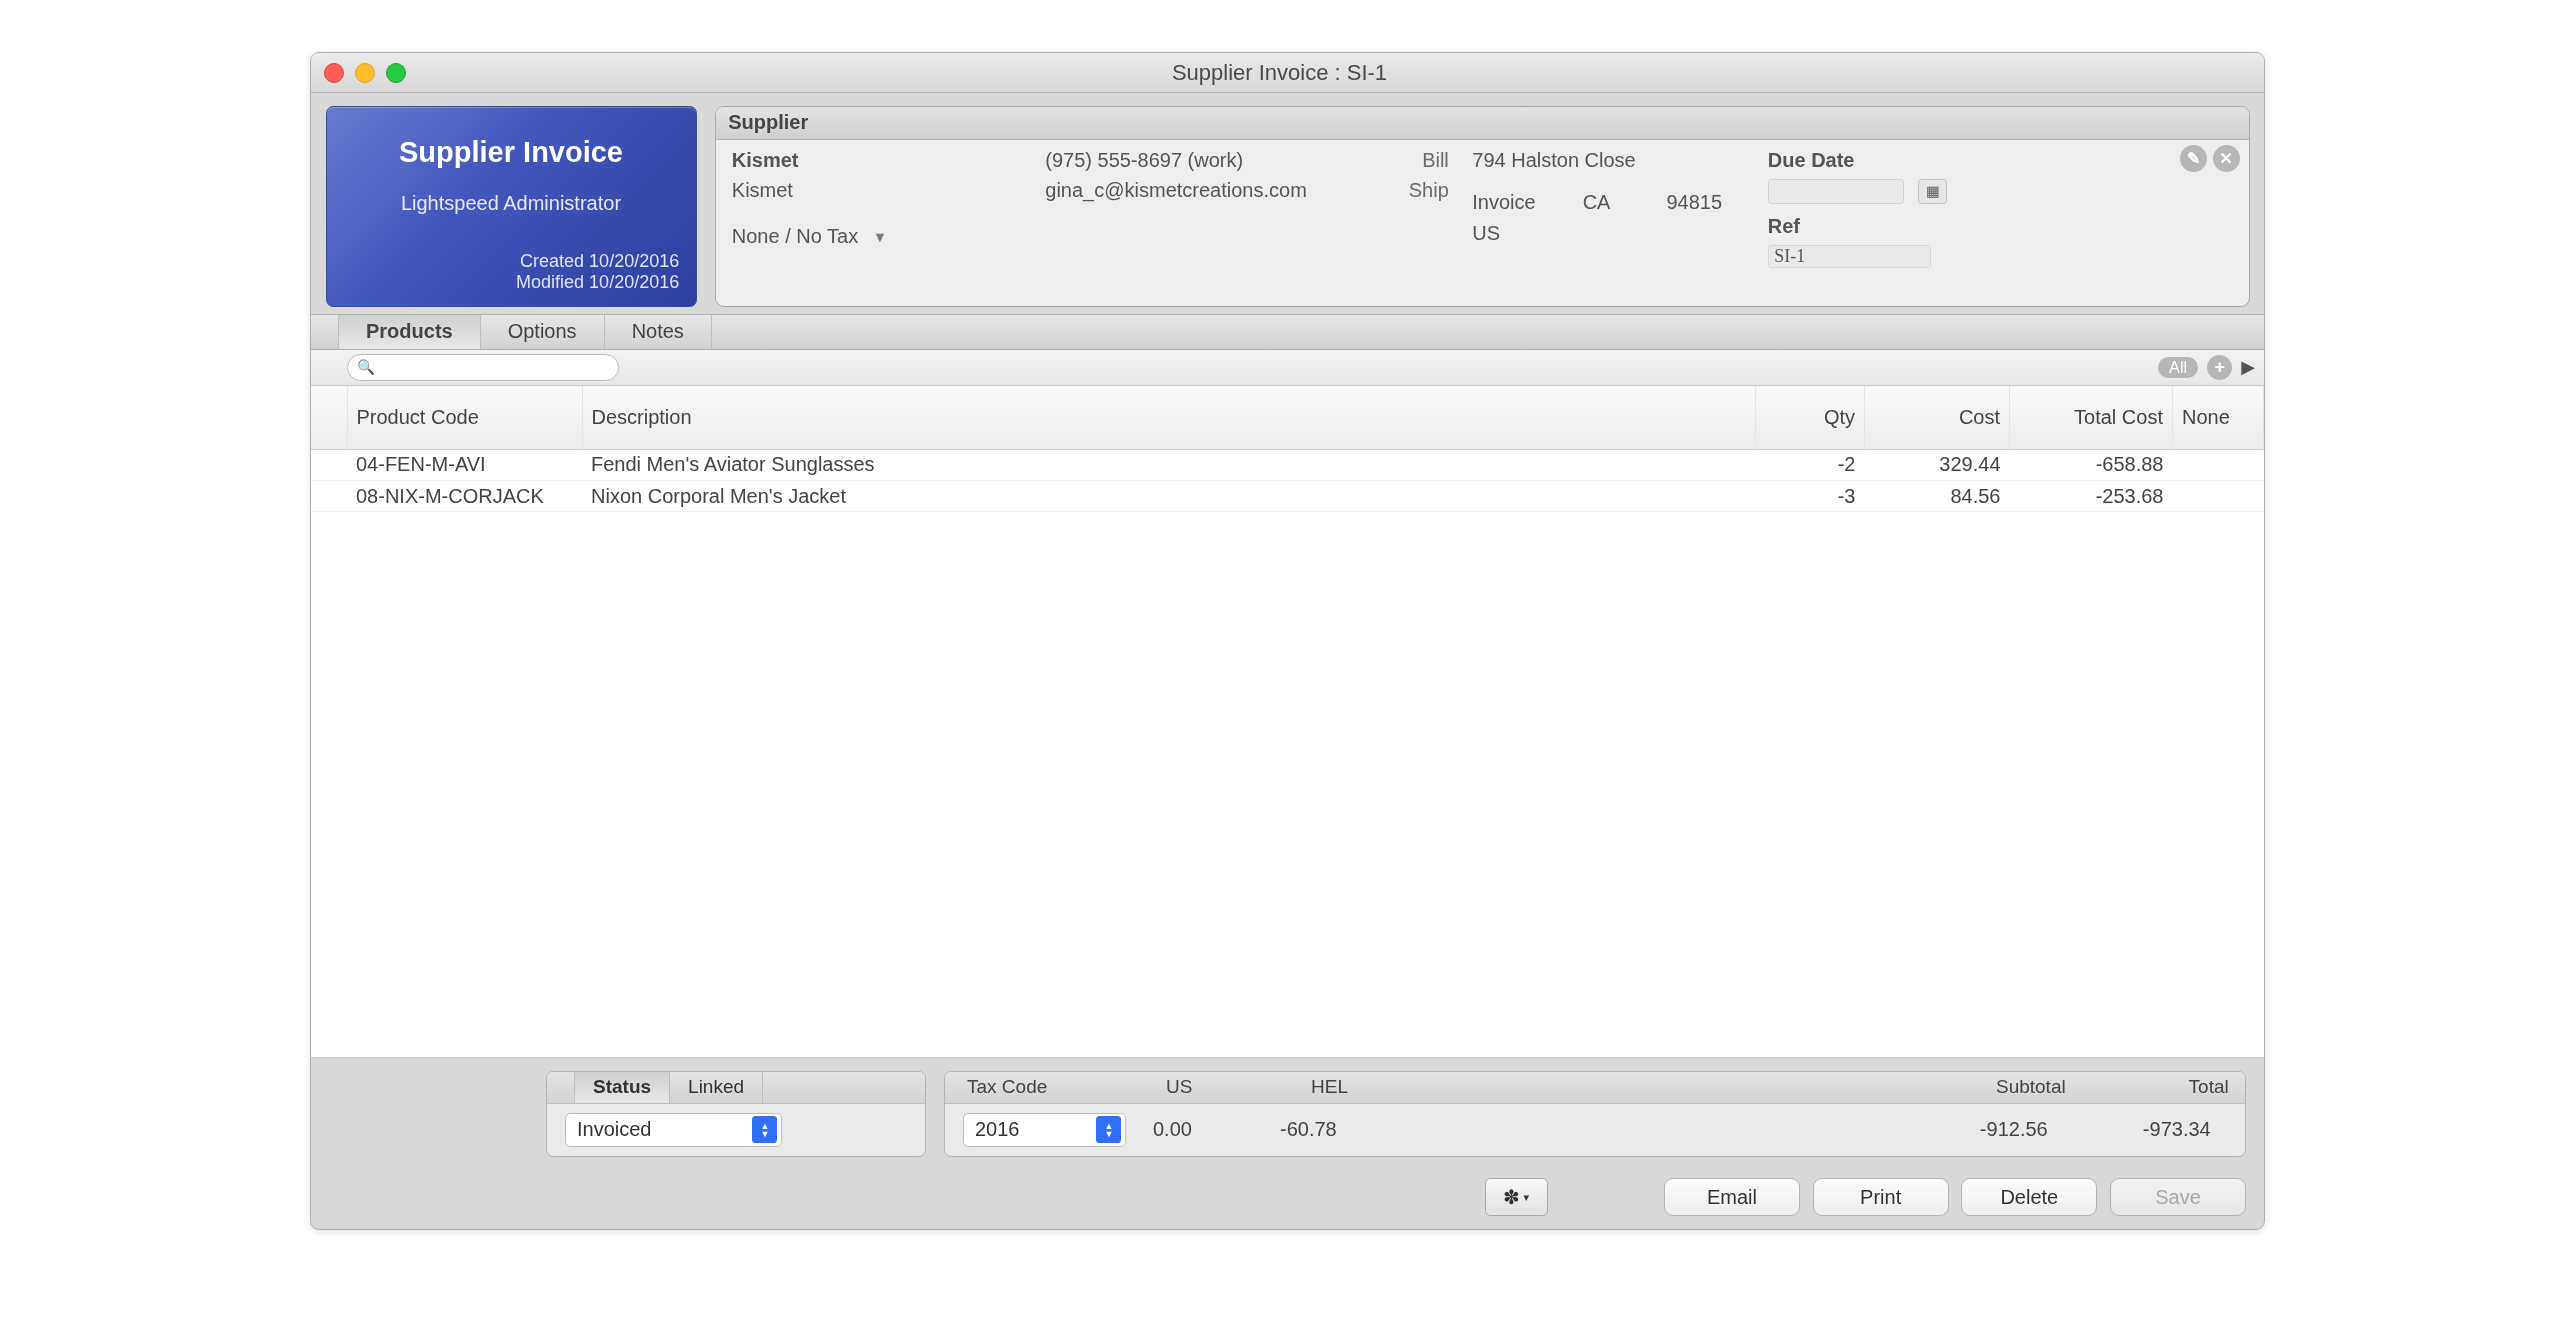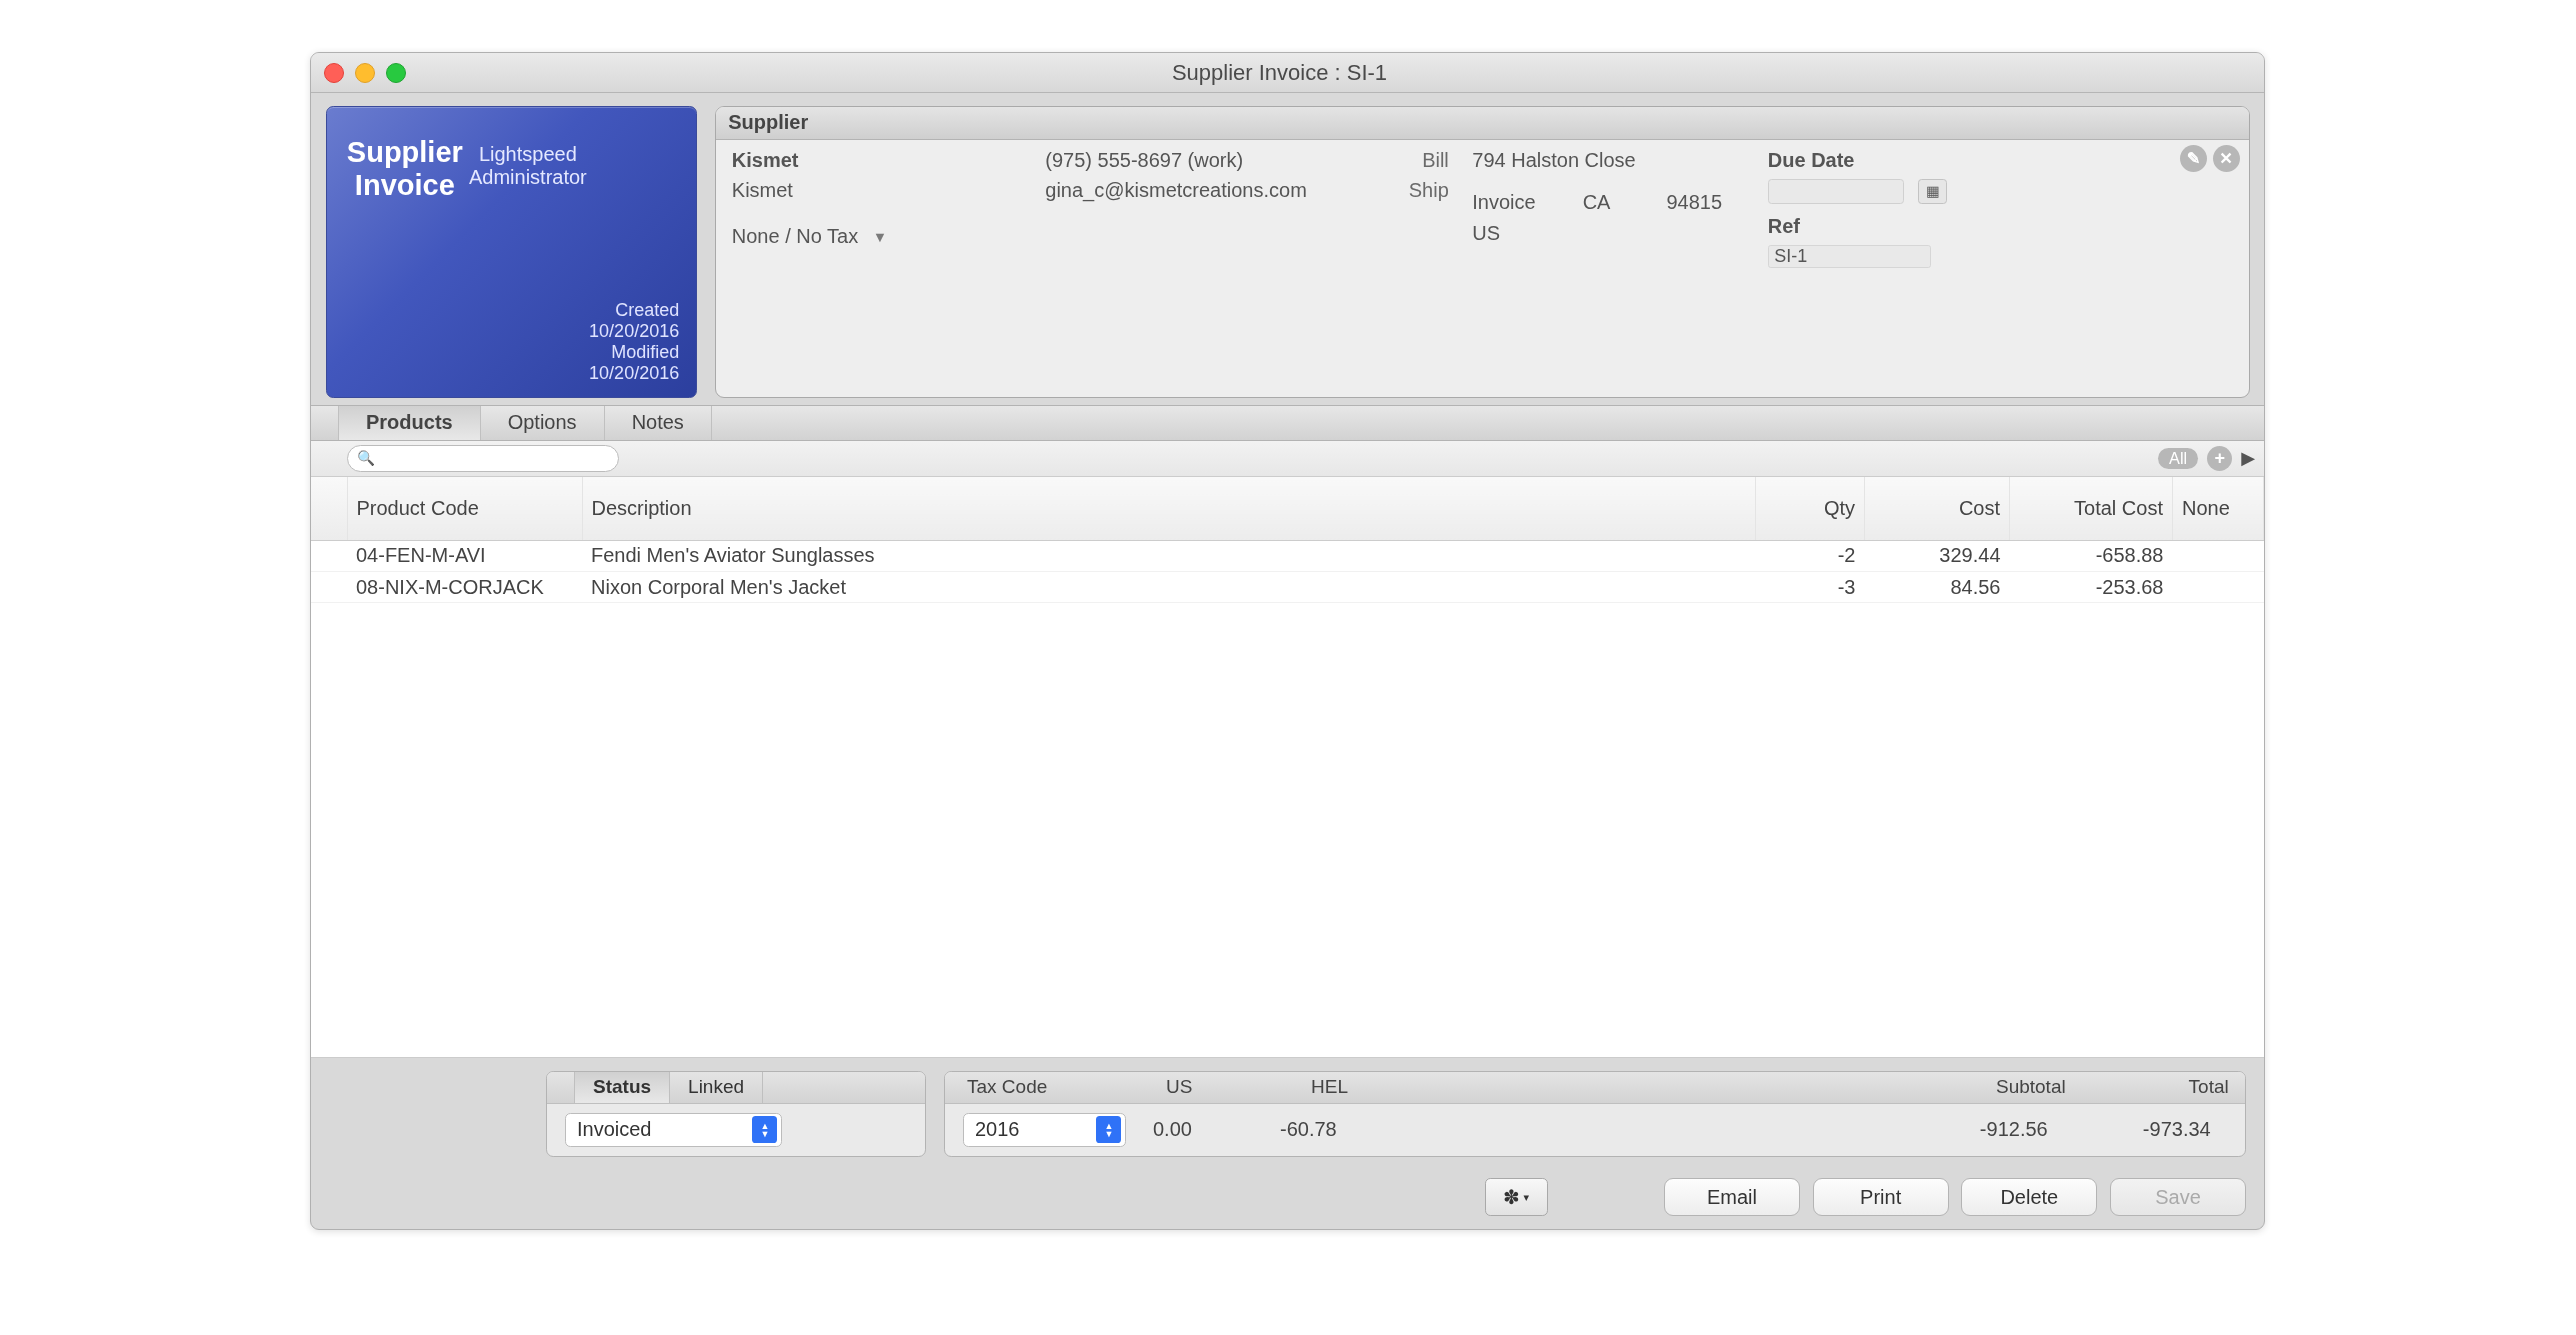--- a/index.html
+++ b/index.html
@@ -48,28 +48,28 @@
   .title { position:absolute; left:0; right:16px; text-align:center; font-size:22px; color:#4a4a4a; pointer-events:none;}
   
   .upper {
     display:flex;
     padding: 12.7px 14.5px 7.2px 14.5px;
     gap: 18px;
     flex-shrink: 0;
   }
   .badge {
     width: 371px;
-    height: 292px;
+    height: 201px;
     background: linear-gradient(135deg,#6a7ccf 0%, #4257bd 40%, #2c3f9e 100%);
     border: 0.9px solid #3a4a9a;
     border-radius: 7.2px;
     color:#fff;
     padding: 12.7px 16.3px;
     display:flex;
-    flex-direction:row;
+    flex-direction:column;
     box-shadow: inset 0 0.9px 0 rgba(255,255,255,0.25);
   }
   .badge-title{ font-size:29px; font-weight:600; text-align:center; margin-top:16.3px;}
   .badge-user{ font-size:20px; text-align:center; margin-top:23.5px; color:#e4e8ff;}
   .badge-dates{ margin-top:auto; text-align:right; font-size:18px; color:#dfe3ff;}
   
   .sup-panel{
     flex:1;
     border:0.9px solid #a9a9a9;
     border-radius:9px;
@@ -94,21 +94,21 @@
     position:relative;
   }
   .sup-icons{ position:absolute; right:9px; top:5.4px; display:flex; gap:5.4px;}
   .circ{ width:27px;height:27px;border-radius:50%; background:#b7b7b7; color:#fff; display:flex;align-items:center;justify-content:center; font-weight:bold; font-size:16.3px; cursor:pointer;}
   .sup-col{ display:flex; flex-direction:column; gap:7.2px; font-size:20px; color:#555;}
   .sup-col.labels{ text-align:right; color:#6a6a6a; font-weight:500;}
   .dd-tri{ color:#7a7a7a; font-size:14.5px; margin-top:3.6px; cursor:pointer;}
   .field-line{ display:flex; gap:14.5px;}
   .duefield{ background:#e9e9e9; border:0.9px solid #d0d0d0; border-radius:3.6px; width:136px; height:25px;}
   .calbtn{ width:29px; height:25px; background:#e6e6e6; border:0.9px solid #c3c3c3; border-radius:3.6px; display:flex; align-items:center; justify-content:center; font-size:14.5px; cursor:pointer;}
-  .reffield{ background:#e9e9e9; border:0.9px solid #d6d6d6; border-radius:2.7px; width:163px; height:23.5px; padding:0 5.4px; font-size:18px; color:#555; display:flex; align-items:center;}
+  .reffield{ background:#e9e9e9; border:0.9px solid #d6d6d6; border-radius:2.7px; width:163px; height:23.5px; padding:0 5.4px; font-size:18px; color:#555; display:flex; align-items:center;font-family:Liberation Serif, serif;}
   
   .tabstrip{
     background: linear-gradient(#e7e7e7,#d2d2d2);
     border-top:0.9px solid #b3b3b3;
     border-bottom:0.9px solid #b3b3b3;
     display:flex;
     align-items:center;
     font-size:20px;
     flex-shrink:0;
     height:36px;

